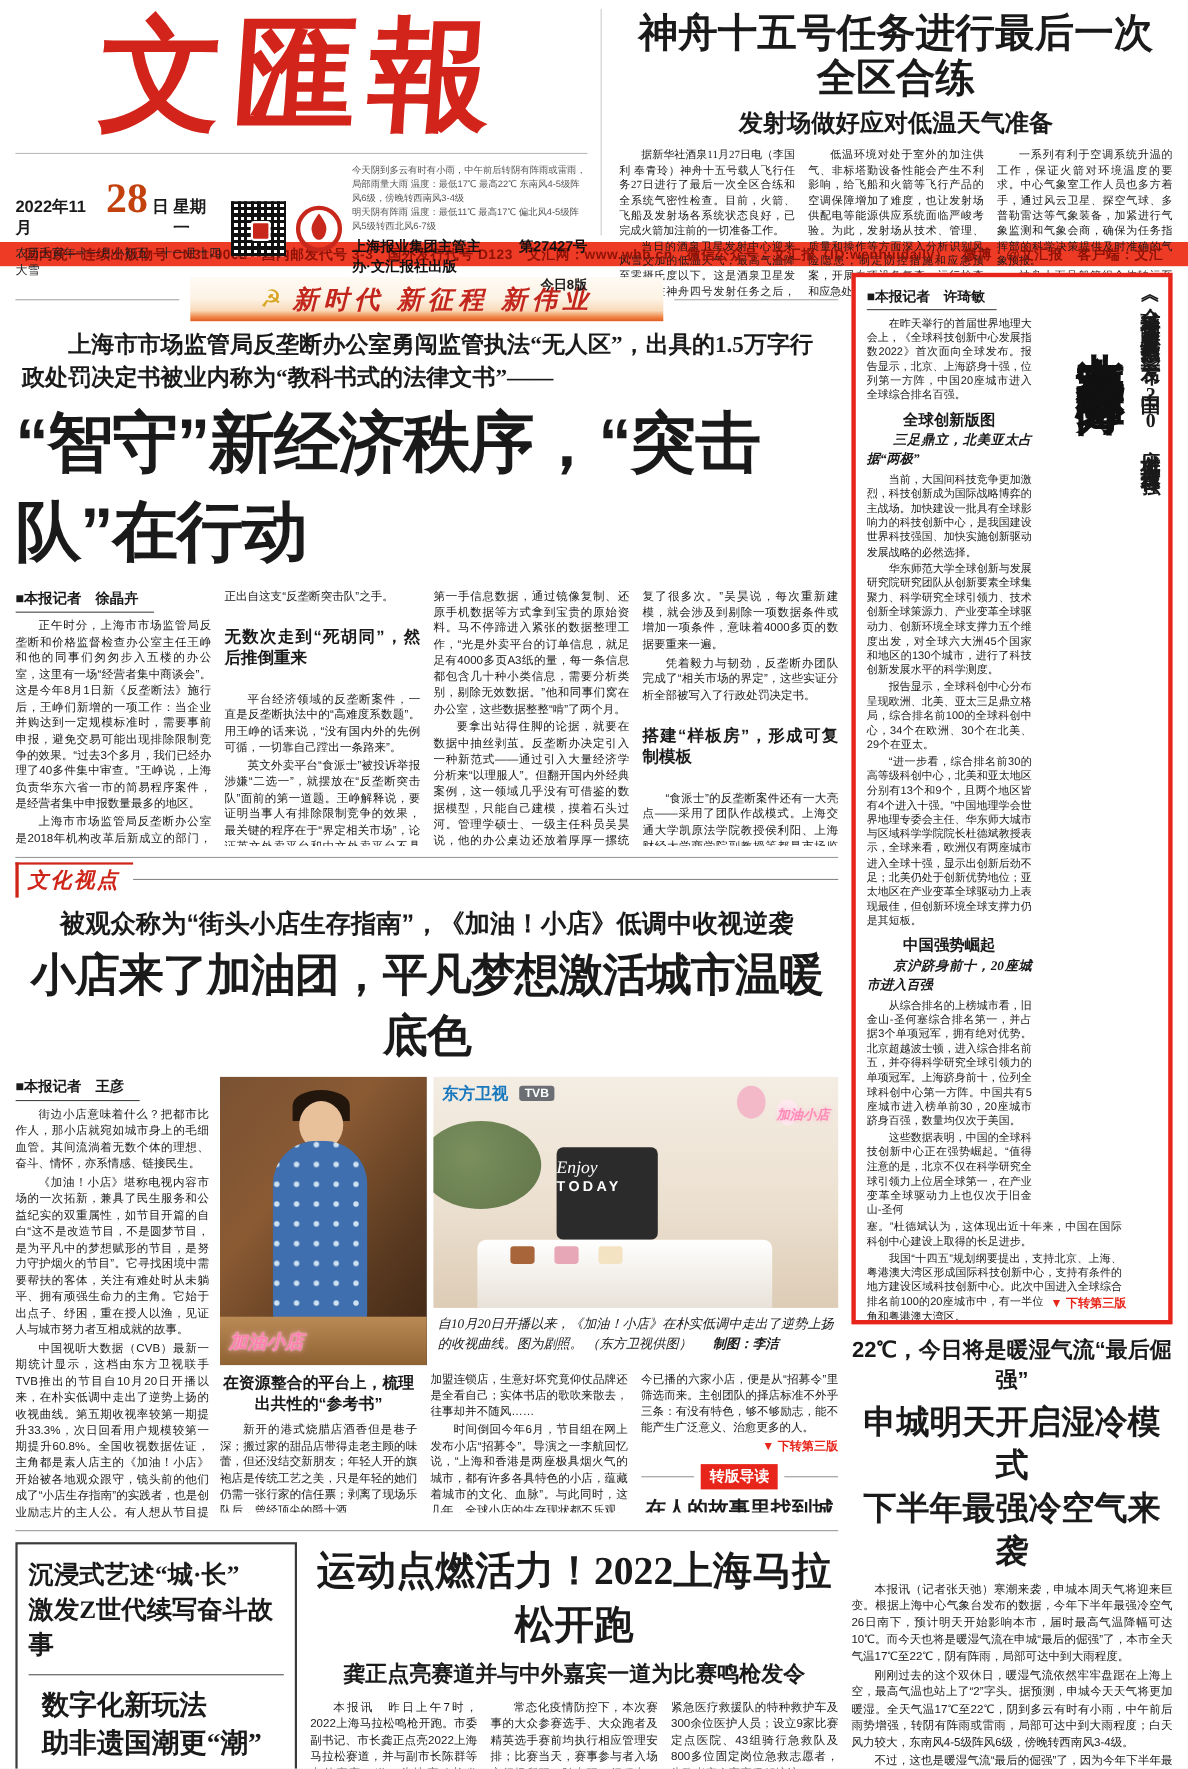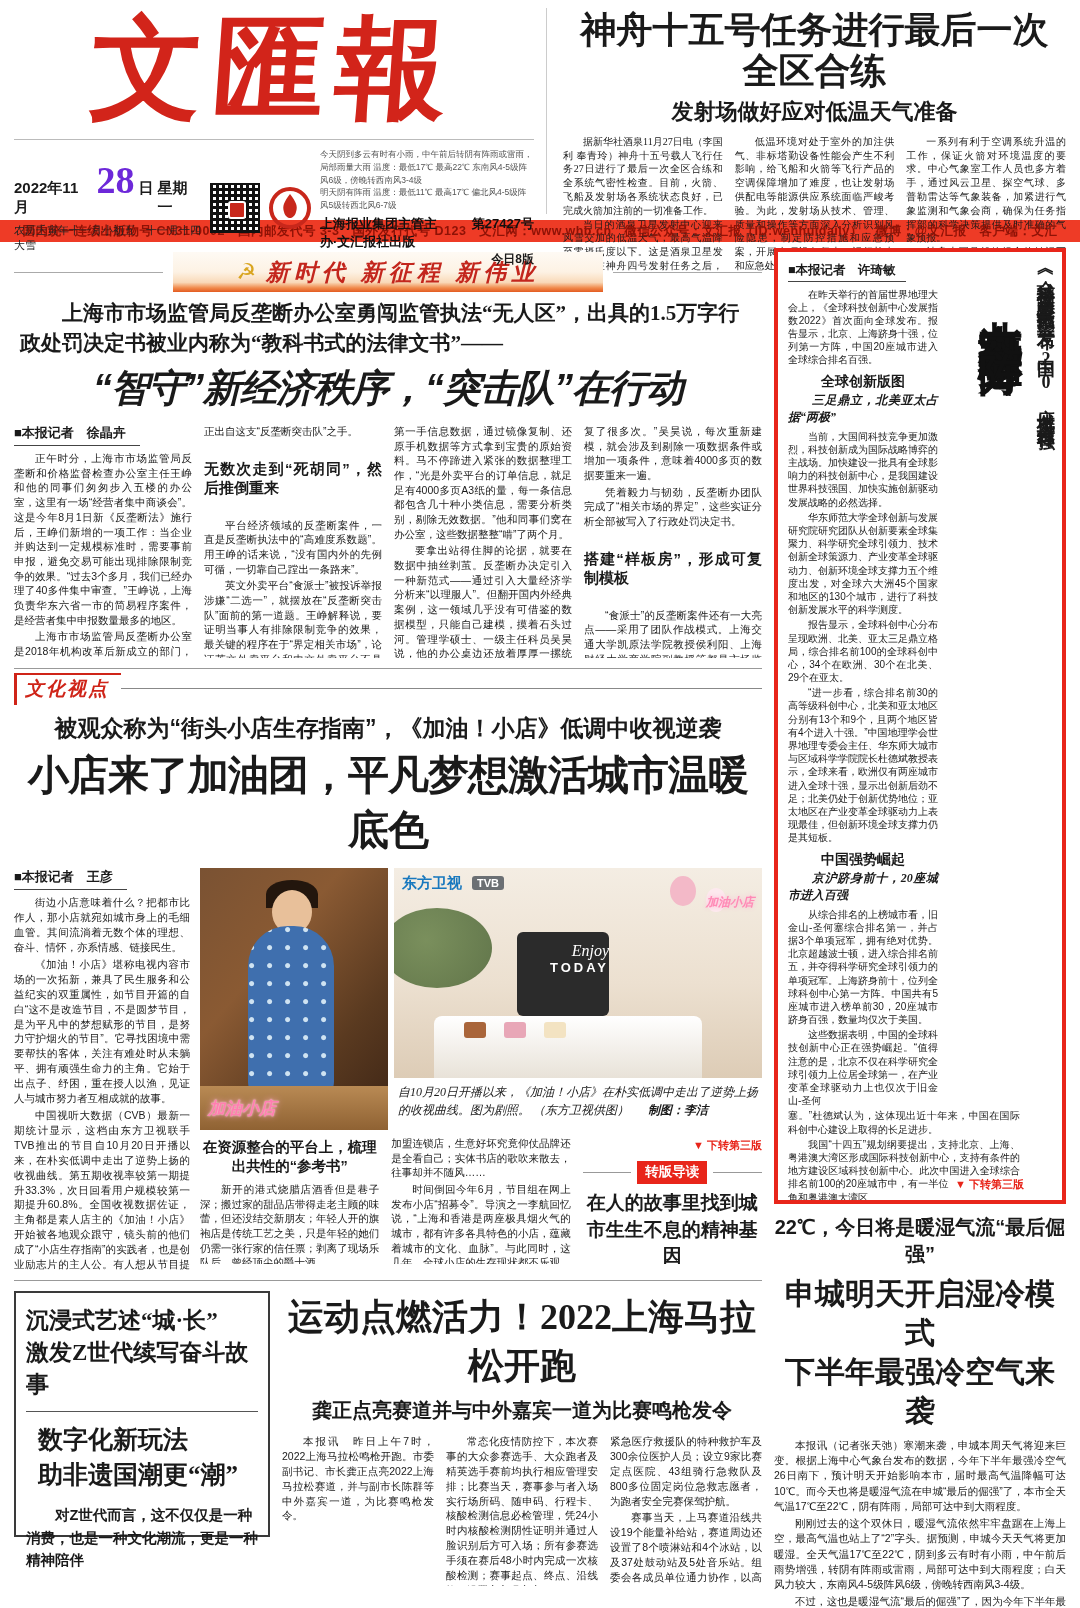--- a/index.html
+++ b/index.html
@@ -7,21 +7,21 @@
         font-family:"Liberation Sans",sans-serif;color:#1a1a1a;}
   
   .masthead-row{display:flex;padding:8px 14px 0 14px;height:206px;}
   .mh-left{width:520px;position:relative;display:flex;flex-direction:column;}
   .mh-title{font-family:"Liberation Serif",serif;font-weight:900;color:#d2241a;font-size:112px;
             line-height:1.1;text-align:center;letter-spacing:10px;transform:skewX(-4deg);height:138px;}
   .mh-meta{display:flex;align-items:center;gap:8px;margin-top:8px;border-top:1px solid #bbb;padding-top:8px;}
   .mh-date-block{width:188px;}
   .mh-date-line{display:flex;align-items:baseline;gap:4px;}
   .mh-ym{font-weight:bold;font-size:15px;}
-  .mh-day{color:#6d28d9;font-family:"Liberation Serif",serif;font-weight:900;font-size:38px;line-height:.9;}
+  .mh-day{color:#c2410c;font-family:"Liberation Serif",serif;font-weight:900;font-size:38px;line-height:.9;}
   .mh-ds,.mh-wd{font-weight:bold;font-size:15px;}
   .mh-lunar{font-size:11px;margin-top:6px;color:#222;}
   .qr{width:50px;height:50px;flex:none;background:
       repeating-linear-gradient(0deg,#111 0 3px,transparent 3px 6px),
       repeating-linear-gradient(90deg,#111 0 3px,#fff 3px 6px);position:relative;}
   .qr::after{content:"";position:absolute;left:18px;top:18px;width:14px;height:14px;background:#c8271b;border:2px solid #fff;border-radius:3px;}
   .flame{width:44px;height:44px;flex:none;}
   .mh-pub{flex:1;min-width:0;}
   .weatherline{font-size:8.5px;color:#555;line-height:1.5;}
   .publine{font-size:13px;font-weight:bold;color:#111;margin-top:3px;display:flex;gap:22px;align-items:flex-start;}
@@ -43,21 +43,21 @@
   .right-col{flex:1;min-width:0;}
   
   .banner-row{display:flex;align-items:center;margin:4px 0 6px;}
   .banner-row::before,.banner-row::after{content:"";flex:1;border-top:1px solid #aaa;}
   .party-banner{width:430px;height:40px;margin:0 10px;display:flex;align-items:center;justify-content:center;gap:10px;
      background:linear-gradient(180deg,#fefaf4 0%,#fdf2e4 50%,#f9d9b8 76%,#f0894a 90%,#e35b21 100%);}
   .emblem{color:#d9a520;font-size:22px;line-height:1;}
   .party-text{color:#c3261d;font-weight:900;font-size:23px;font-style:italic;font-family:"Liberation Serif",serif;letter-spacing:5px;}
   
   .ma-kicker{font-family:"Liberation Serif",serif;font-weight:bold;font-size:21px;line-height:1.45;text-indent:2em;margin:2px 6px 4px;}
-  .ma-headline{font-size:38px;font-weight:900;text-align:center;margin:4px 0 10px;letter-spacing:-1px;font-style:italic;}
+  .ma-headline{font-size:60px;font-weight:900;text-align:left;margin:4px 0 10px;letter-spacing:-1px;}
   .ma-body{display:flex;gap:12px;height:234px;overflow:hidden;}
   .ma-col{flex:1;font-size:10.5px;line-height:1.4;text-align:justify;min-width:0;}
   .ma-col p{margin:0 0 2px;text-indent:2em;}
   .byline{font-weight:bold;font-size:13px;border-bottom:1px solid #444;display:inline-block;padding:0 14px 3px 0;margin-bottom:5px;}
   .col-head{font-weight:bold;font-size:15px;line-height:1.3;margin:20px 0;}
   .jump{color:#e8251a;font-weight:bold;text-align:right;font-size:11px;margin-top:2px;}
   
   .culture{margin-top:10px;border-top:1px solid #999;padding-top:4px;}
   .cult-top{display:flex;align-items:center;}
   .cult-label{color:#cf2418;font-weight:900;font-style:italic;font-size:19px;font-family:"Liberation Serif",serif;
@@ -80,22 +80,22 @@
   .neon{position:absolute;left:8px;bottom:10px;color:#ff7fb0;font-weight:900;font-size:17px;font-style:italic;
      text-shadow:0 0 6px #ff9ec5,0 0 2px #fff;}
   .photo-right-wrap{flex:1;min-width:0;}
   .photo-right{height:210px;position:relative;overflow:hidden;background:linear-gradient(180deg,#f4ede3 0%,#ece0d0 55%,#ddccb6 100%);}
   .tv-logos{position:absolute;left:8px;top:6px;display:flex;gap:10px;align-items:center;}
   .tv1{color:#1878be;font-weight:bold;font-size:15px;}
   .tv2{background:#6b6f73;color:#fff;font-weight:900;font-size:11px;padding:1px 5px;border-radius:3px;}
   .balloon{position:absolute;border-radius:50%;}
   .b1{right:66px;top:8px;width:26px;height:30px;background:#f3b9c8;}
   .b2{right:36px;top:20px;width:20px;height:24px;background:#fde9ee;}
-  .sign{position:absolute;right:153px;top:64px;width:92px;height:74px;background:#2b2b2b;border-radius:6px;
-     color:#fff;text-align:right;padding-top:10px;}
+  .sign{position:absolute;right:164px;top:64px;width:92px;height:74px;background:#2b2b2b;border-radius:6px;
+     color:#fff;text-align:left;padding-top:10px;}
   .sign .l1{font-style:italic;font-size:16px;font-family:"Liberation Serif",serif;}
   .sign .l2{font-size:13px;letter-spacing:3px;font-weight:bold;}
   .greenery{position:absolute;left:-12px;top:40px;width:110px;height:80px;border-radius:50%;
      background:radial-gradient(circle at 40% 40%,#5d7a3e,#3e5a28);opacity:.8;}
   .cake-table{position:absolute;left:40px;bottom:0;right:60px;height:62px;background:linear-gradient(180deg,#fff,#e8e2d8);
      border-radius:8px 8px 0 0;}
   .cake{position:absolute;bottom:40px;width:22px;height:16px;border-radius:3px;}
   .c1{left:70px;background:#a9653a;}
   .c2{left:110px;background:#e8a7b7;}
   .c3{left:150px;background:#f3e3c2;}
@@ -297,20 +297,21 @@
             <div class="cult-cols">
               <div class="cult-col">
                 <div class="cc-head">在资源整合的平台上，梳理出共性的“参考书”</div>
                 <p>新开的港式烧腊店酒香但是巷子深；搬过家的甜品店带得走老主顾的味蕾，但还没结交新朋友；年轻人开的旗袍店是传统工艺之美，只是年轻的她们仍需一张行家的信任票；剥离了现场乐队后，曾经顶尖的爵士酒</p>
               </div>
               <div class="cult-col">
                 <p style="text-indent:0">加盟连锁店，生意好坏究竟仰仗品牌还是全看自己；实体书店的歌吹来散去，往事却并不随风……</p>
                 <p>时间倒回今年6月，节目组在网上发布小店“招募令”。导演之一李航回忆说，“上海和香港是两座极具烟火气的城市，都有许多各具特色的小店，蕴藏着城市的文化、血脉”。与此同时，这几年，全球小店的生存现状都不乐观。沪港两地电视人一拍即合，从上海的小店</p>
               </div>
               <div class="cult-col">
+                <p style="text-indent:0">今已播的六家小店，便是从“招募令”里筛选而来。主创团队的择店标准不外乎三条：有没有特色，够不够励志，能不能产生广泛意义、治愈更多的人。</p>
                 <div class="jump">▼ 下转第三版</div>
                 <div class="teaser-top">
                   <span class="teaser-label">转版导读</span>
                 </div>
                 <div class="teaser-text">在人的故事里找到城市生生不息的精神基因</div>
               </div>
             </div>
           </div>
         </div>
       </section>

